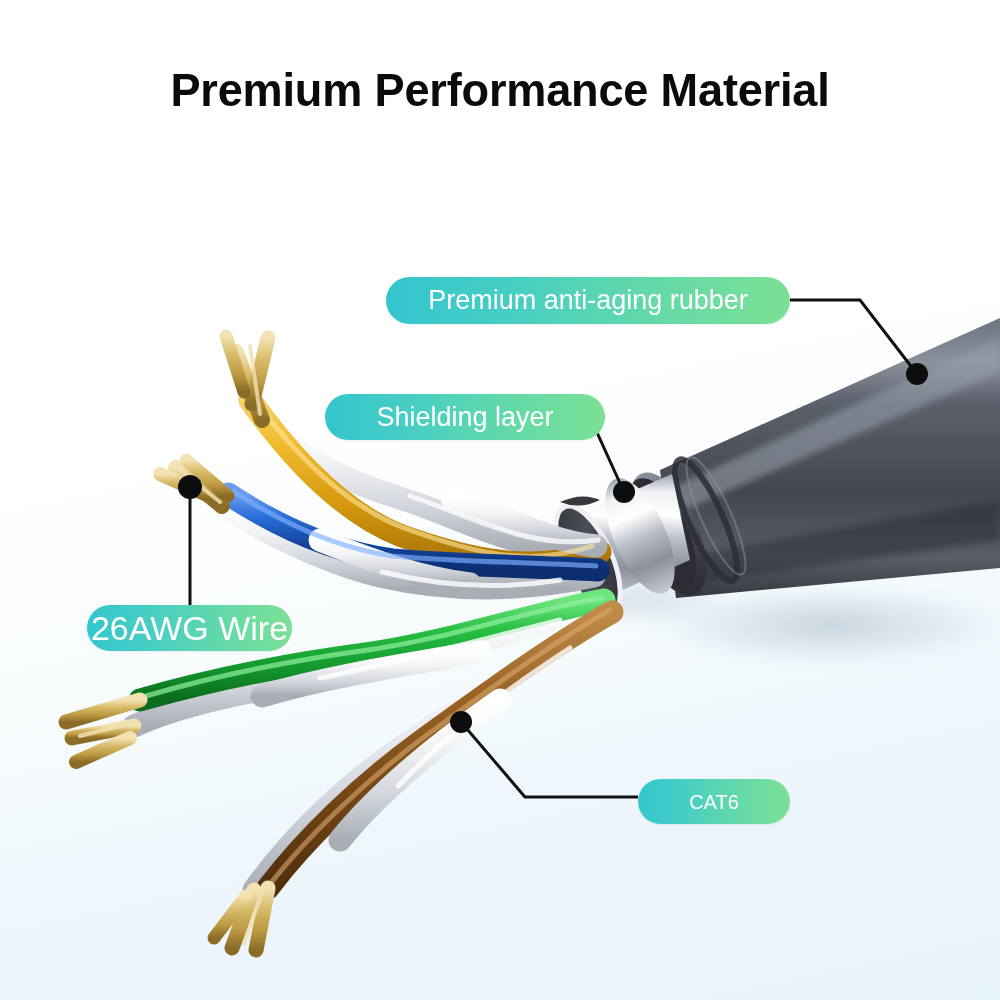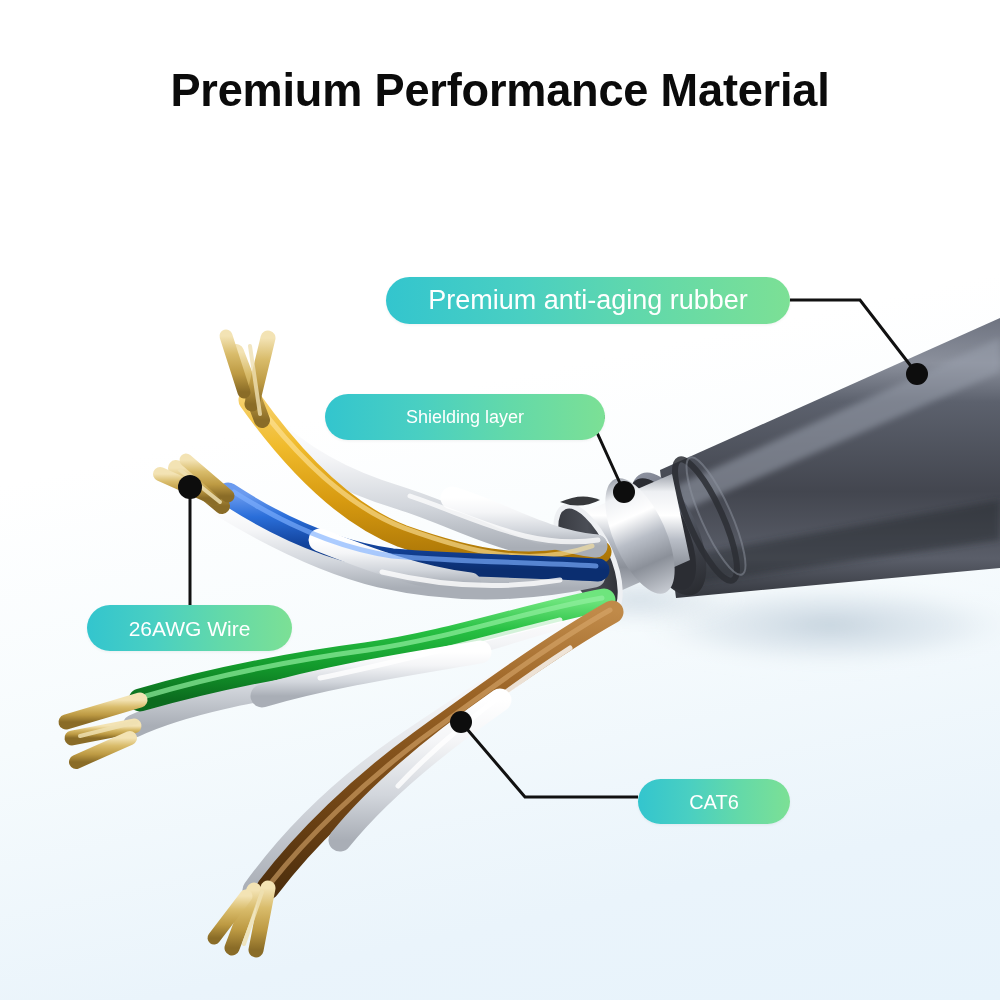--- a/index.html
+++ b/index.html
@@ -31,23 +31,23 @@
     color:#ffffff;white-space:nowrap;
     box-shadow:0 1px 3px rgba(0,0,0,0.06);
   }
   .pill span{
     font-family:"Liberation Sans",sans-serif;
     font-weight:400;color:#ffffff;line-height:1;
   }
   #pill-rubber{left:386px;top:277px;width:404px;height:47px;}
   #pill-rubber span{font-size:27px;text-align:center;}
   #pill-shield{left:325px;top:394px;width:280px;height:46px;}
-  #pill-shield span{font-size:18px;}
+  #pill-shield span{font-size:27px;}
   #pill-awg{left:87px;top:605px;width:205px;height:46px;}
-  #pill-awg span{font-size:21px;}
+  #pill-awg span{font-size:34px;}
   #pill-cat6{left:638px;top:779px;width:152px;height:45px;}
   #pill-cat6 span{font-size:20px;}
 </style>
 </head>
 <body>
 
 <div id="stage">
 
   <div id="title">Premium Performance Material</div>
 

